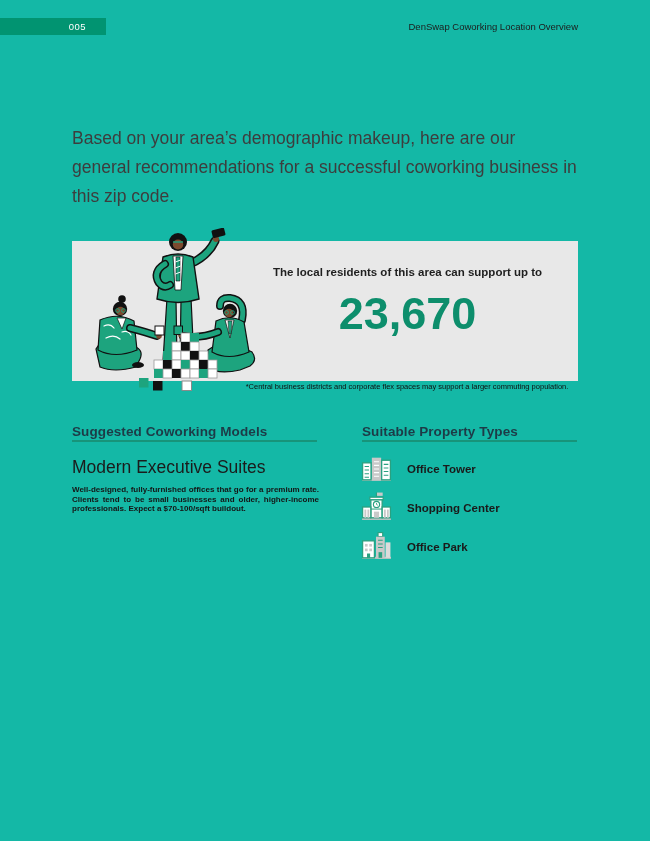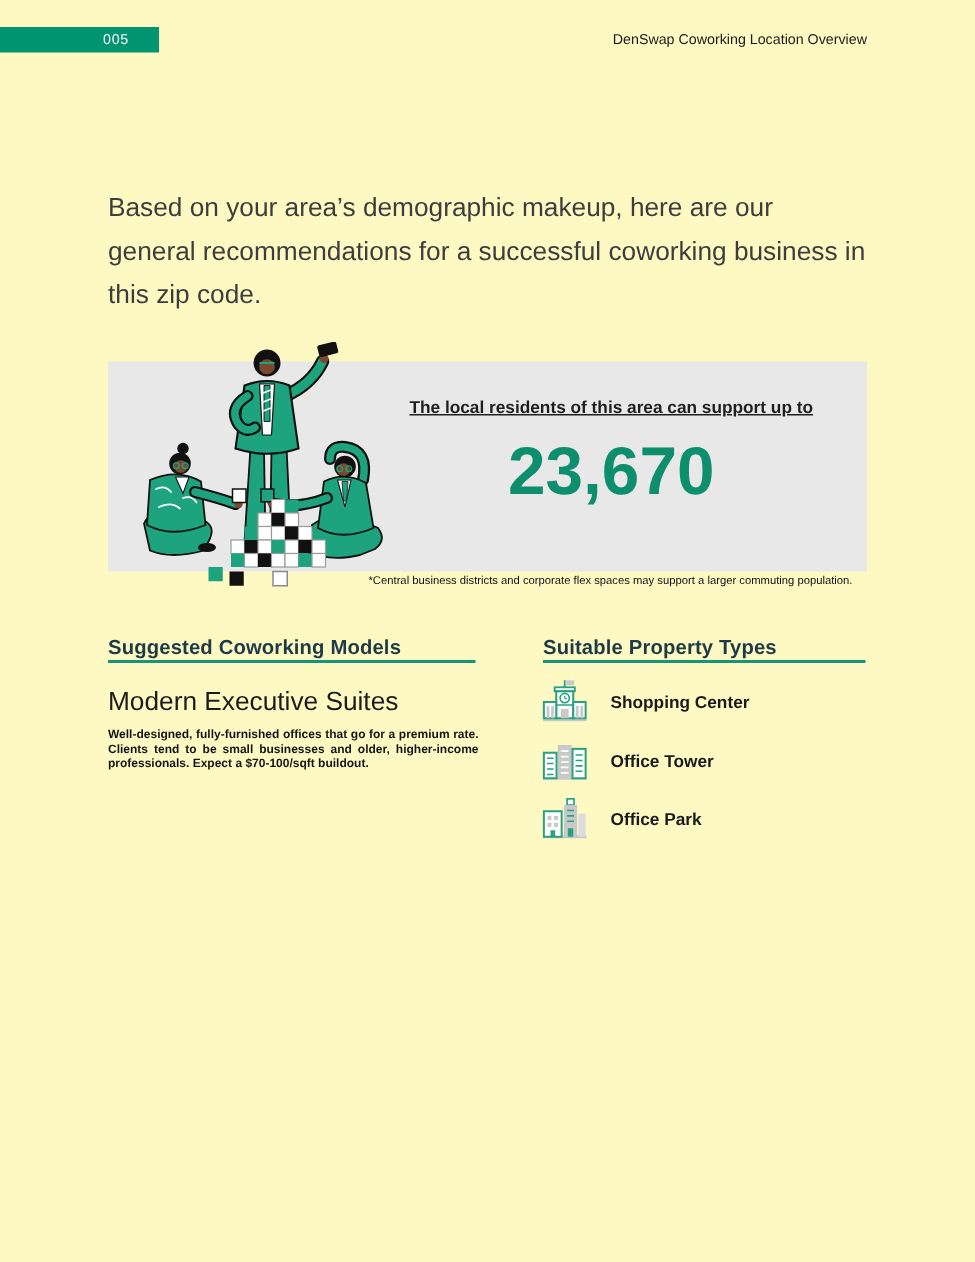--- a/index.html
+++ b/index.html
@@ -1,19 +1,19 @@
 <!DOCTYPE html>
 <html><head>
 <meta charset="utf-8">
 <style>
   html,body{margin:0;padding:0;background:#ffffff;}
   .page{
     position:relative;
     width:650px;height:841px;
-    background:#fef9c3;
+    background:#14b8a6;
     font-family:"Liberation Sans",sans-serif;
     overflow:hidden;
   }
   
   .pagenum-bar{
     position:absolute;left:0;top:18px;width:106px;height:17px;
     background:#019471;color:#ffffff;
     display:flex;align-items:center;justify-content:flex-end;
     padding-right:20px;box-sizing:border-box;
     font-size:9.5px;letter-spacing:0.5px;
@@ -34,21 +34,21 @@
   }
   
   .banner{
     position:absolute;left:72px;top:241px;width:506px;height:140px;
     background:#e8e8e8;
   }
   .banner-text{
     position:absolute;left:165px;right:0;top:0;bottom:0;
     text-align:center;
   }
-  .banner-line1{padding-top:25px;font-size:11.5px;font-weight:600;color:#1f1f1f;text-decoration:underline;}
+  .banner-line1{padding-top:25px;font-size:11.5px;font-weight:600;color:#1f1f1f;}
   .banner-number{margin-top:13px;font-size:45px;line-height:46px;font-weight:700;color:#0d8e6c;}
   .banner-line2{margin-top:10px;font-size:11.5px;font-weight:600;color:#1f1f1f;}
   .illustration{position:absolute;left:-2px;top:-13px;width:192px;height:180px;}
   .footnote{
     position:absolute;left:237px;top:382px;width:340px;
     text-align:center;font-size:7.5px;color:#0f0f0f;
   }
   
   .sec-title{
     position:absolute;top:424px;
@@ -208,20 +208,33 @@
 
   <div class="sec-title left">Suggested Coworking Models</div>
   <div class="rule left"></div>
   <div class="model-name">Modern Executive Suites</div>
   <div class="model-desc">Well-designed, fully-furnished offices that go for a premium rate. Clients tend to be small businesses and older, higher-income professionals. Expect a $70-100/sqft buildout.</div>
 
   <div class="sec-title right">Suitable Property Types</div>
   <div class="rule right"></div>
 
   <div class="prop-list">
+
+    <div class="prop-row">
+      <svg class="prop-icon" viewBox="0 0 32 32" aria-hidden="true">
+        <line x1="2" y1="27" x2="30" y2="27" stroke="#c6c6c6" stroke-width="2"></line>
+        <rect x="11.5" y="5.5" width="9" height="21.5" fill="#c9c9c9"></rect>
+        <path d="M13.5,9.5 h5 M13.5,13 h5 M13.5,16.5 h5 M13.5,20 h5 M13.5,23.5 h5" stroke="#ffffff" stroke-width="1.1"></path>
+        <rect x="2.5" y="10.5" width="8.2" height="16.5" fill="#ffffff" stroke="#2aa181" stroke-width="1.3"></rect>
+        <path d="M4.5,14 h4.2 M4.5,17.5 h4.2 M4.5,21 h4.2 M4.5,24.5 h4.2" stroke="#2aa181" stroke-width="1"></path>
+        <rect x="21" y="8" width="8.5" height="19" fill="#ffffff" stroke="#2aa181" stroke-width="1.3"></rect>
+        <path d="M23,12 h4.5 M23,15.5 h4.5 M23,19 h4.5 M23,22.5 h4.5" stroke="#2aa181" stroke-width="1"></path>
+      </svg>
+      <span class="prop-label">Office Tower</span>
+    </div>
 
     <div class="prop-row">
       <svg class="prop-icon" viewBox="0 0 32 32" aria-hidden="true">
         <line x1="2" y1="27" x2="30" y2="27" stroke="#c6c6c6" stroke-width="2"></line>
         <line x1="16" y1="1.5" x2="16" y2="7" stroke="#2aa181" stroke-width="1.2"></line>
         <rect x="16.5" y="1.5" width="5.5" height="3.2" fill="#c9c9c9"></rect>
         <rect x="9.5" y="6" width="13" height="2.6" fill="#ffffff" stroke="#2aa181" stroke-width="1.2"></rect>
         <rect x="10.5" y="8.6" width="11" height="17.4" fill="#ffffff" stroke="#2aa181" stroke-width="1.3"></rect>
         <circle cx="16" cy="13" r="3" fill="#ffffff" stroke="#2aa181" stroke-width="1.1"></circle>
         <path d="M16,11.5 V13 L17.3,13.8" fill="none" stroke="#2aa181" stroke-width="0.8"></path>
@@ -233,33 +246,20 @@
         <rect x="21.5" y="15.5" width="8" height="10.5" fill="#ffffff" stroke="#2aa181" stroke-width="1.3"></rect>
         <rect x="23.2" y="18" width="1.8" height="8" fill="#c9c9c9"></rect>
         <rect x="26.1" y="18" width="1.8" height="8" fill="#c9c9c9"></rect>
       </svg>
       <span class="prop-label">Shopping Center</span>
     </div>
 
     <div class="prop-row">
       <svg class="prop-icon" viewBox="0 0 32 32" aria-hidden="true">
         <line x1="2" y1="27" x2="30" y2="27" stroke="#c6c6c6" stroke-width="2"></line>
-        <rect x="11.5" y="5.5" width="9" height="21.5" fill="#c9c9c9"></rect>
-        <path d="M13.5,9.5 h5 M13.5,13 h5 M13.5,16.5 h5 M13.5,20 h5 M13.5,23.5 h5" stroke="#ffffff" stroke-width="1.1"></path>
-        <rect x="2.5" y="10.5" width="8.2" height="16.5" fill="#ffffff" stroke="#2aa181" stroke-width="1.3"></rect>
-        <path d="M4.5,14 h4.2 M4.5,17.5 h4.2 M4.5,21 h4.2 M4.5,24.5 h4.2" stroke="#2aa181" stroke-width="1"></path>
-        <rect x="21" y="8" width="8.5" height="19" fill="#ffffff" stroke="#2aa181" stroke-width="1.3"></rect>
-        <path d="M23,12 h4.5 M23,15.5 h4.5 M23,19 h4.5 M23,22.5 h4.5" stroke="#2aa181" stroke-width="1"></path>
-      </svg>
-      <span class="prop-label">Office Tower</span>
-    </div>
-
-    <div class="prop-row">
-      <svg class="prop-icon" viewBox="0 0 32 32" aria-hidden="true">
-        <line x1="2" y1="27" x2="30" y2="27" stroke="#c6c6c6" stroke-width="2"></line>
         <rect x="17.5" y="2.5" width="4.5" height="4" fill="#ffffff" stroke="#2aa181" stroke-width="1.1"></rect>
         <rect x="15.5" y="6.5" width="8.5" height="20.5" fill="#c9c9c9"></rect>
         <path d="M17.5,10 h4.5 M17.5,13.5 h4.5 M17.5,17 h4.5" stroke="#2aa181" stroke-width="1"></path>
         <rect x="18" y="21.5" width="3.5" height="5.5" fill="#2aa181"></rect>
         <rect x="24.8" y="12" width="4.7" height="15" fill="#dcdcdc"></rect>
         <rect x="2.5" y="10.5" width="11.5" height="16.5" fill="#ffffff" stroke="#2aa181" stroke-width="1.3"></rect>
         <rect x="4.8" y="13.5" width="2.6" height="2.6" fill="#c9c9c9"></rect>
         <rect x="9" y="13.5" width="2.6" height="2.6" fill="#c9c9c9"></rect>
         <rect x="4.8" y="18" width="2.6" height="2.6" fill="#c9c9c9"></rect>
         <rect x="9" y="18" width="2.6" height="2.6" fill="#c9c9c9"></rect>

